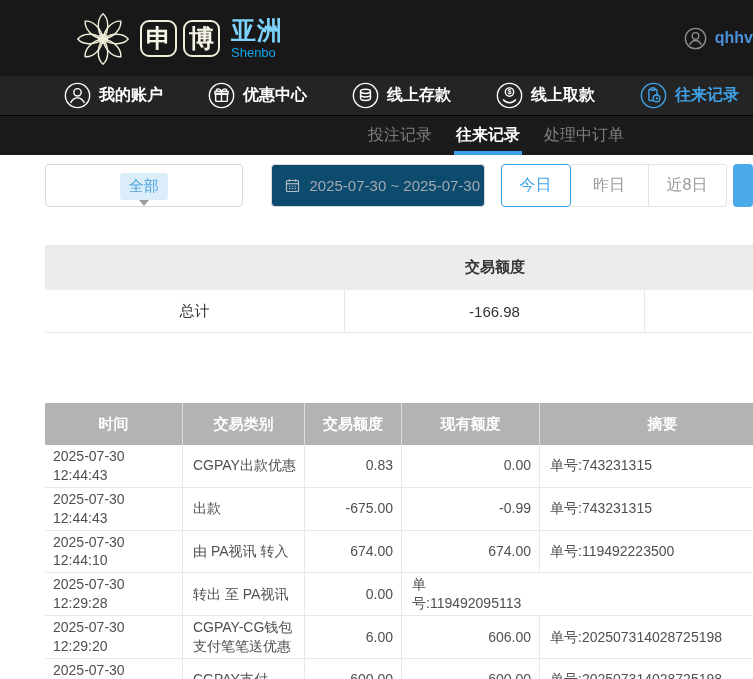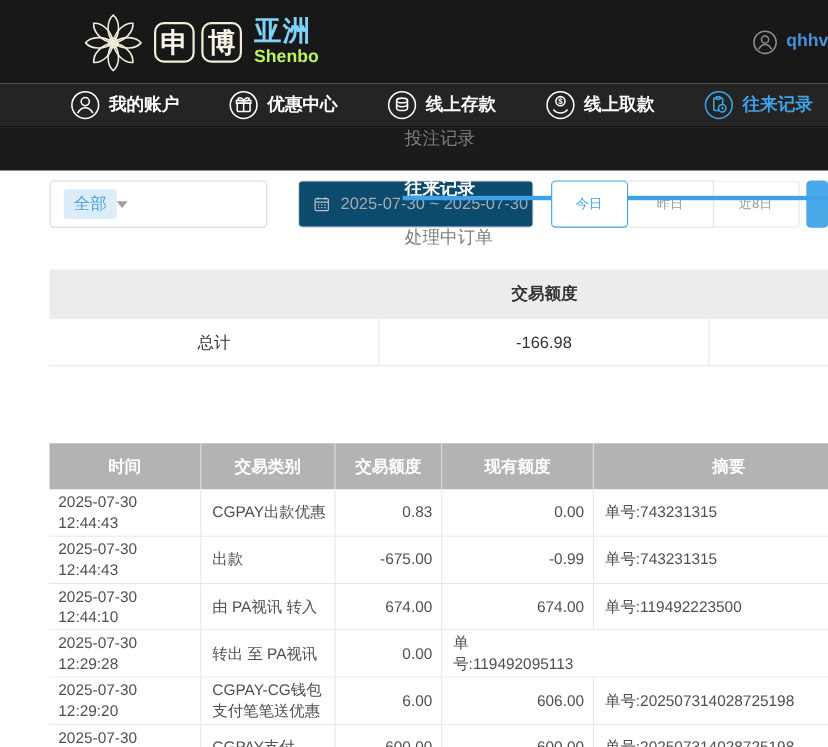--- a/index.html
+++ b/index.html
@@ -10,57 +10,57 @@
   
   .top-header { height:76px; background:#181818; display:flex; align-items:center;
     padding-left:72px; position:relative; }
   .logo { display:flex; align-items:center; gap:6px; }
   .logo-flower { width:62px; height:62px; }
   .logo-box { width:37px; height:37px; border:2px solid #f0edd8; border-radius:9px;
     color:#f6f4e6; font-size:25px; font-weight:bold; display:flex;
     align-items:center; justify-content:center; }
   .logo-region { margin-left:5px; }
   .region-cn { font-size:25px; font-weight:bold; color:#7dd3fc; line-height:1; letter-spacing:1px; }
-  .region-en { font-size:16px; color:#bef264; line-height:1; margin-top:3px;font-weight:bold; }
+  .region-en { font-size:13px; color:#0ea5e9; line-height:1; margin-top:3px; }
   .user { position:absolute; right:0; top:0; height:76px; display:flex;
     align-items:center; gap:8px; cursor:pointer; }
   .user svg { width:23px; height:23px; stroke:#8d8d8d; fill:none; stroke-width:1.4; }
   .user-name { color:#4a90d9; font-weight:bold; font-size:16px; }
 
   
   .nav { height:40px; background:#242424; border-bottom:1px solid #000;
     display:flex; align-items:center; padding-left:64px; gap:45px; }
   .nav-item { display:flex; align-items:center; gap:8px; color:#fff;
     font-size:16px; font-weight:bold; white-space:nowrap; cursor:pointer; flex:none; }
   .nav-item svg { width:27px; height:27px; stroke:currentColor; fill:none; stroke-width:1.25; }
   .nav-item.active { color:var(--accent); }
 
   
-  .subtabs { height:39px; background:#1b1b1b; display:flex; gap:24px; padding-left:368px;flex-direction:column; }
+  .subtabs { height:39px; background:#1b1b1b; display:flex; gap:24px; padding-left:368px; }
   .subtab { color:#7e7e7e; font-size:16px; display:flex; align-items:center;
     position:relative; cursor:pointer; white-space:nowrap; flex:none; }
   .subtab.active { color:#fff; font-weight:bold; }
   .subtab.active::after { content:""; position:absolute; left:-2px; right:-2px;
     bottom:0; height:4px; background:var(--accent); }
 
   
   .filter-row { display:flex; margin:9px 0 0 45px; height:43px; align-items:stretch; }
   .select-box { width:210px; border:1px solid #d9d9d9; border-radius:4px;
-    display:flex; align-items:center; justify-content:flex-start;
-    padding:0 12px; cursor:pointer; background:#fff; }
+    display:flex; align-items:center; justify-content:flex-end;
+    padding:0 12px; cursor:pointer; background:#fff;flex-direction:column; }
   .chip { background:#dcedfa; color:#4ba3df; font-size:15px; padding:4px 9px; border-radius:3px; }
   .chevron { width:0; height:0; border-left:5px solid transparent;
     border-right:5px solid transparent; border-top:6px solid #9aa0a6; }
   .date-box { width:214px; margin-left:28px; border:1px solid #d9d9d9; border-radius:4px;
     display:flex; align-items:center; padding:0 12px; gap:9px;
     color:#a3a9b0; font-size:15px; background:#0c4a6e; cursor:pointer; white-space:nowrap; }
   .date-box svg { width:17px; height:17px; stroke:#b9bfc6; fill:none; stroke-width:1.6; flex:none; }
   .btn-group { display:flex; margin-left:16px; }
   .qbtn { width:78px; border:1px solid #e2e2e2; border-left:none; background:#fff;
-    color:#9b9b9b; font-size:12px; display:flex; align-items:center;
+    color:#9b9b9b; font-size:16px; display:flex; align-items:center;
     justify-content:center; cursor:pointer; }
   .qbtn:last-child { border-radius:0 4px 4px 0; }
   .qbtn.active { width:70px; border:1px solid var(--accent); color:var(--accent);
     border-radius:4px; z-index:1; }
   .search-btn { width:22px; margin-left:6px; background:#4aa9e8; border:none;
     border-radius:4px; cursor:pointer; }
 
   
   .summary { width:740px; margin:38px 0 0 45px; font-size:15px; }
   .summary-header { height:45px; background:#ececec; display:grid;

